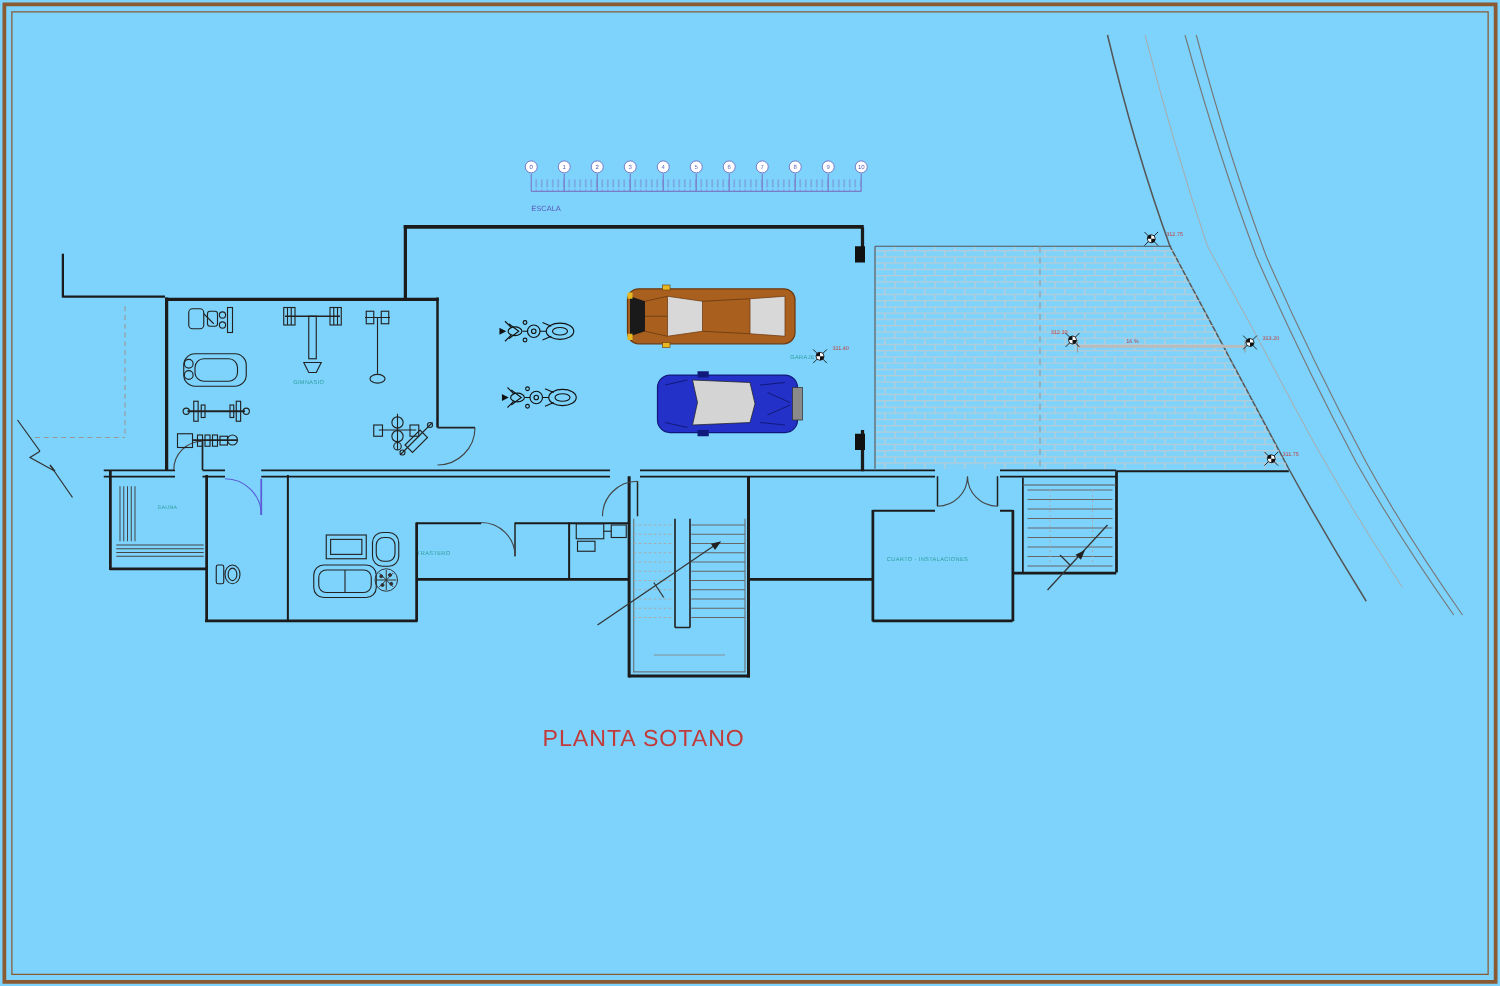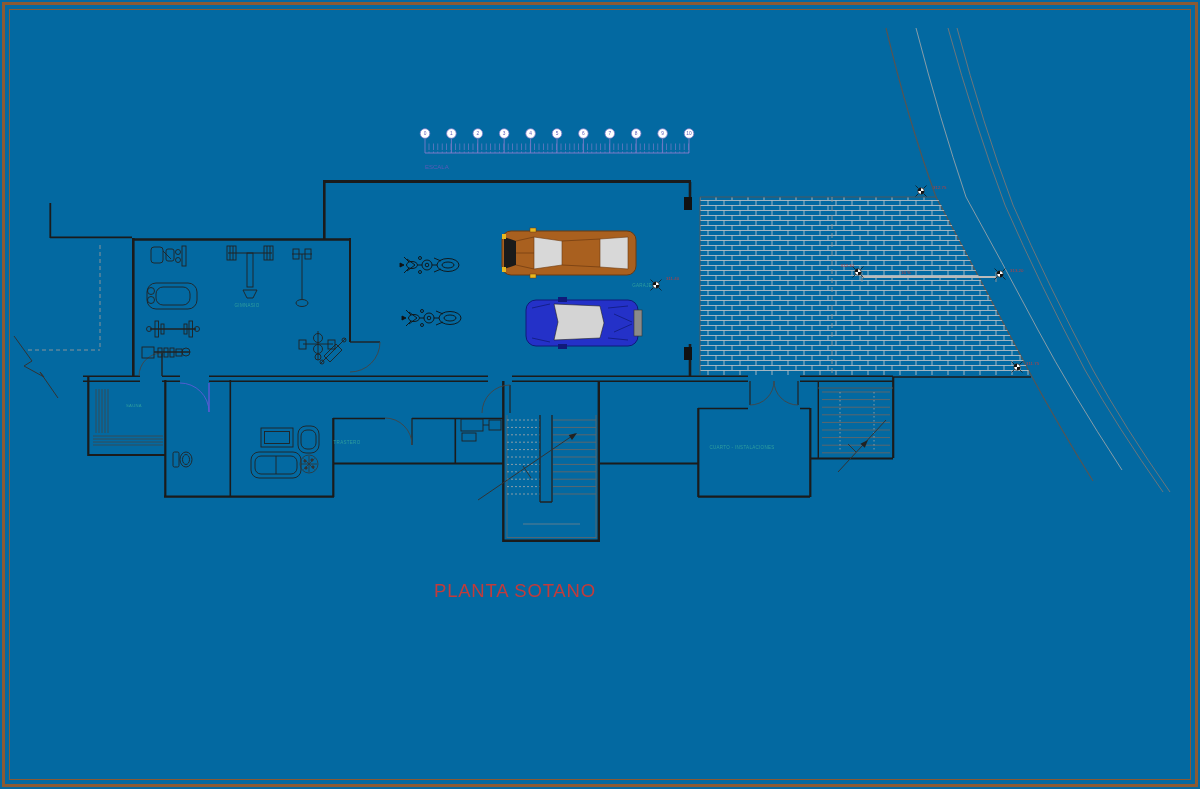--- a/index.html
+++ b/index.html
@@ -1,16 +1,16 @@
 <!DOCTYPE html>
 <html><head>
 <meta charset="utf-8">
 <style>
   html,body{margin:0;padding:0;background:#ffffff;}
-  .page{position:relative;width:1200px;height:789px;background:#0369a1;overflow:hidden;
+  .page{position:relative;width:1200px;height:789px;background:#7dd3fc;overflow:hidden;
         font-family:"Liberation Sans", sans-serif;}
   .frame-outer{position:absolute;inset:2px;border:3px solid #8a5a33;pointer-events:none;}
   .frame-inner{position:absolute;inset:9px;border:1px solid #8a5a33;pointer-events:none;}
   svg text{font-family:"Liberation Sans", sans-serif;}
   .lbl{fill:#2f9e9e;}
   .red{fill:#c23b3b;}
   .blue-txt{fill:#5a5ab8;}
   .title-txt{fill:#c23b3b;}
 </style>
 </head>

